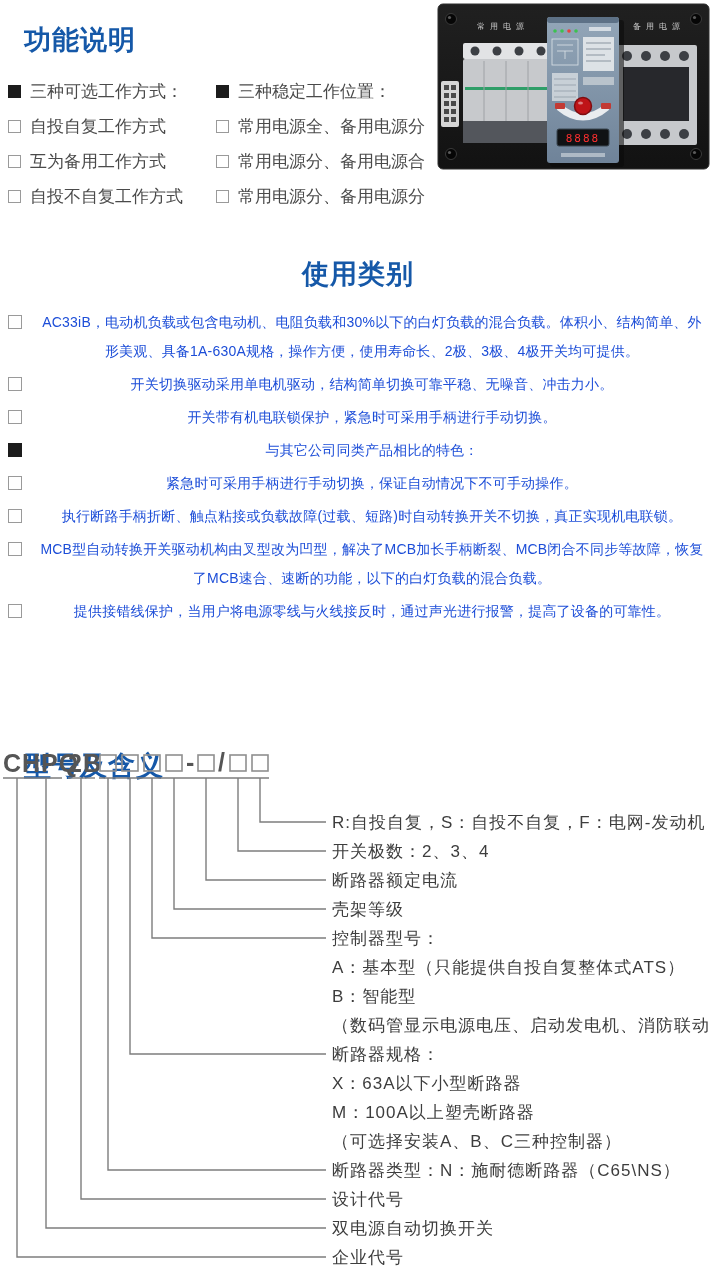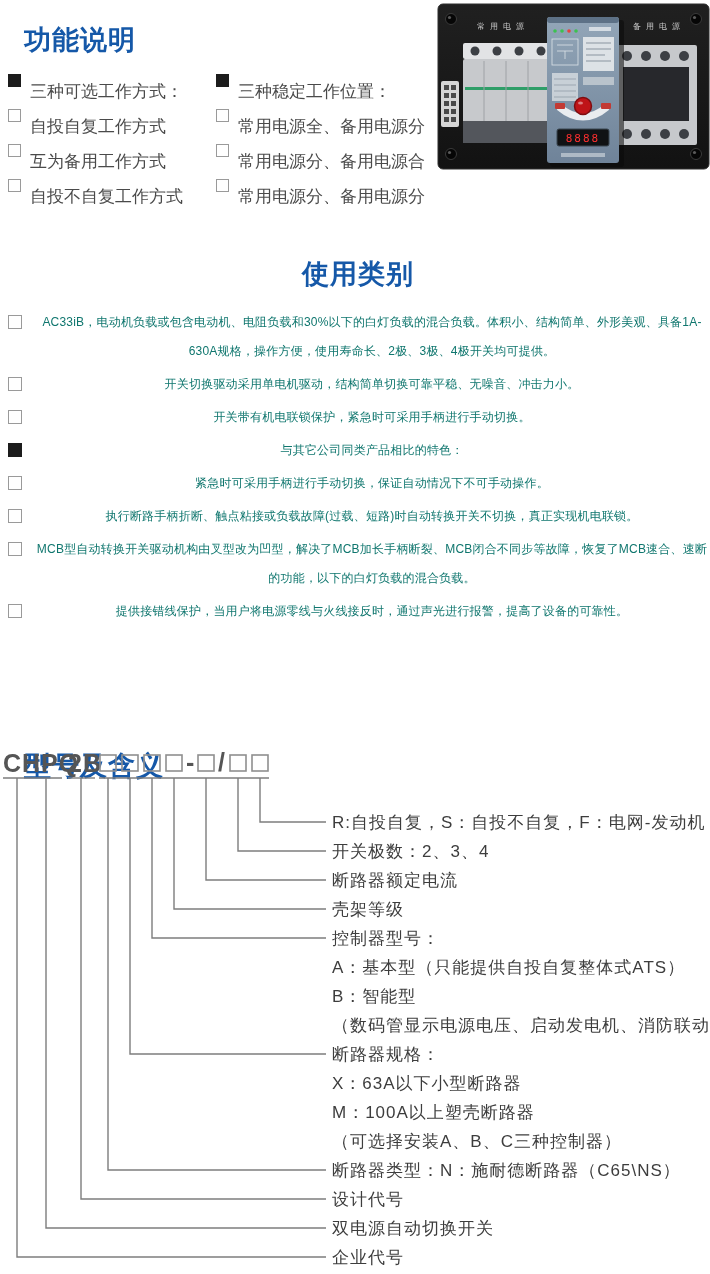--- a/index.html
+++ b/index.html
@@ -12,33 +12,33 @@
   .section-title{
     color:#1558a8;font-size:27px;font-weight:bold;margin:16px;
     letter-spacing:1px;
   }
   
   #sec-function{position:absolute;top:6px;left:8px;width:420px;}
   .feature-cols{display:flex;margin-top:10px;}
   .feature-col{list-style:none;margin:0;padding:0;width:208px;}
   .feature-col li{
     height:35px;line-height:35px;font-size:17px;color:#4a4a4a;
-    white-space:nowrap;display:flex;align-items:flex-start;
+    white-space:nowrap;display:flex;align-items:center;
   }
   .marker{display:inline-block;width:13px;height:13px;margin-right:9px;flex:0 0 13px;}
   .marker.box{border:1.5px solid #9a9a9a;background:#fff;box-sizing:border-box;}
   .marker.filled{background:#1c1c1c;}
   
   #photo{position:absolute;top:3px;left:437px;width:321px;height:167px;}
   
   #sec-usage{position:absolute;top:240px;left:8px;width:700px;text-align:center;}
   .usage-list{list-style:none;margin:12px 0 0 0;padding:0;}
   .usage-list li{
-    position:relative;padding-left:28px;font-size:12px;line-height:29px;
-    color:#0f766e;margin-bottom:4px;letter-spacing:0.2px;
+    position:relative;padding-left:28px;font-size:14px;line-height:29px;
+    color:#1d4ed8;margin-bottom:4px;letter-spacing:0.2px;
   }
   .usage-list li .marker{position:absolute;left:0;top:7px;margin:0;width:14px;height:14px;}
   
   #sec-model{position:absolute;top:732px;left:8px;width:702px;}
   #model-diagram{position:absolute;top:752px;left:0;width:684px;height:522px;}
   svg text{user-select:none;}
   .dg-label{font-size:17px;fill:#3d3d3d;letter-spacing:1px;}
   .dg-code{font-size:25px;fill:#555;font-weight:bold;letter-spacing:1px;}
   .dg-line{stroke:#7d7d7d;stroke-width:1.4;fill:none;}
   .dg-box{fill:none;stroke:#8f8f8f;stroke-width:1.6;}

